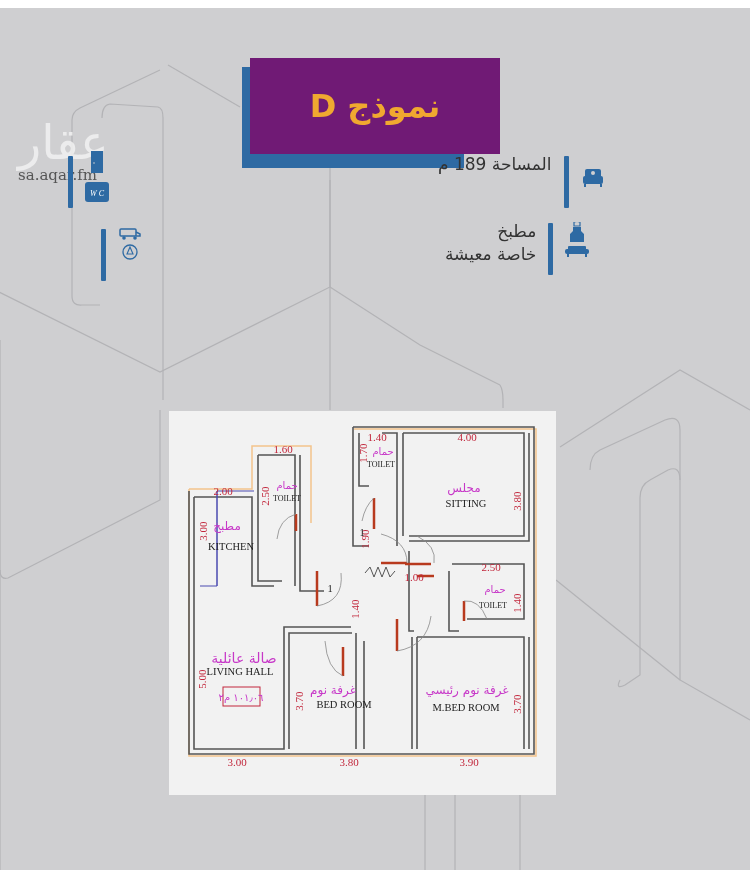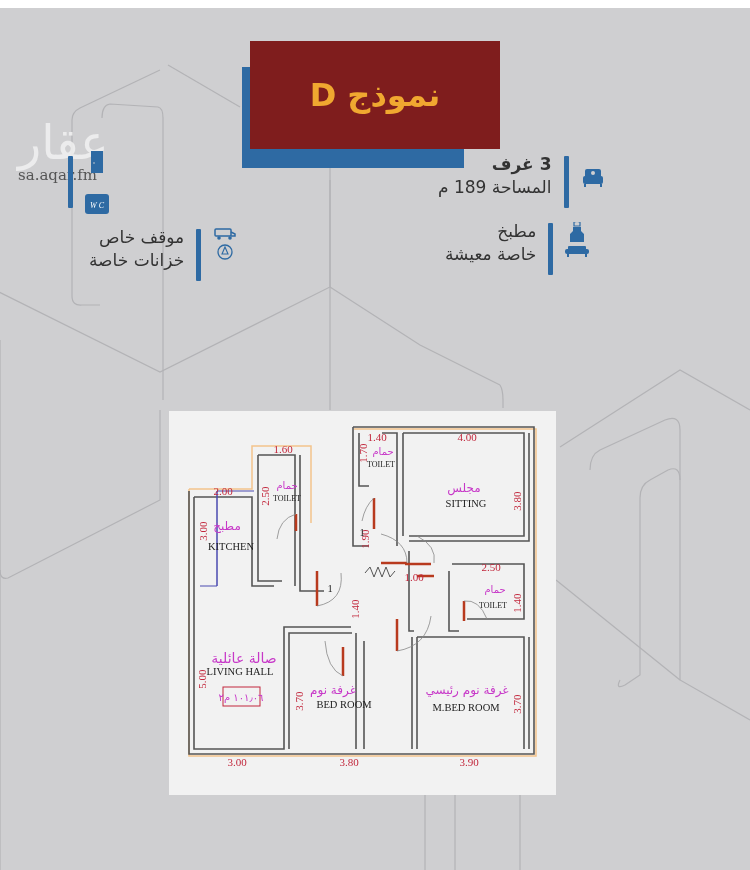--- a/index.html
+++ b/index.html
@@ -1,21 +1,21 @@
 <!DOCTYPE html>
 <html><head>
 <meta charset="utf-8">
 <style>
   * { margin:0; padding:0; box-sizing:border-box; }
   html, body { width:750px; height:870px; overflow:hidden; }
   body { background:#cfcfd1; font-family:"DejaVu Sans", sans-serif; position:relative; }
   .topbar { position:absolute; left:0; top:0; width:750px; height:8px; background:#ffffff; }
   svg.bg { position:absolute; left:0; top:0; }
   .title-shadow { position:absolute; left:242px; top:67px; width:222px; height:101px; background:#2e6aa3; }
-  .title-box { position:absolute; left:250px; top:41px; width:250px; height:108px; background:#7f1d1d; display:flex; align-items:center; justify-content:center; }
+  .title-box { position:absolute; left:250px; top:58px; width:250px; height:96px; background:#701a75; display:flex; align-items:center; justify-content:center; }
   .title-box span { color:#f0a830; font-size:32px; font-weight:bold; direction:rtl; font-family:"DejaVu Sans", sans-serif; }
   .watermark { position:absolute; left:18px; top:110px; color:#f2f2f2; opacity:0.85; }
   .watermark .logo { font-size:48px; font-weight:normal; line-height:64px; direction:rtl; letter-spacing:2px; }
   .watermark .url { font-size:15px; font-family:"DejaVu Serif", serif; margin-top:-8px; color:#404040; }
   .feat { position:absolute; display:flex; align-items:flex-start; direction:ltr; }
   .feat .texts { text-align:right; direction:rtl; font-size:17px; line-height:23px; color:#333333; }
   .feat .bar { width:5px; height:52px; background:#2e6aa3; margin:3px 10px 0 12px; border-radius:1px; }
   .feat .icons { width:28px; display:flex; flex-direction:column; align-items:center; gap:6px; margin-top:2px; }
   .ico { display:block; }
   .plan-wrap { position:absolute; left:169px; top:411px; width:387px; height:384px; background:#f2f2f2; }
@@ -54,21 +54,20 @@
   <div class="url">sa.aqar.fm</div>
 </div>
 
 <div class="title-shadow"></div>
 <div class="title-box">
   <span>نموذج D</span>
 </div>
 
 <div class="feat" style="left:438px; top:153px;">
   <div class="texts">
-    <div style="font-weight:bold;">3 غرف</div>
     <div>المساحة 189 م</div>
   </div>
   <div class="bar"></div>
   <div class="icons">
     <svg class="ico" width="22" height="20" viewBox="0 0 22 20" style="margin-top:12px;">
       <rect x="3" y="2" width="16" height="9" rx="2" fill="#2e6aa3"></rect>
       <rect x="1" y="9" width="20" height="8" rx="2" fill="#2e6aa3"></rect>
       <circle cx="11" cy="6" r="2" fill="#cfcfd1"></circle>
       <rect x="2" y="17" width="2" height="3" fill="#2e6aa3"></rect>
         <rect x="18" y="17" width="2" height="3" fill="#2e6aa3"></rect>
@@ -91,37 +90,33 @@
       <rect x="3" y="1" width="18" height="5" rx="1" fill="#2e6aa3"></rect>
       <rect x="0" y="4" width="24" height="5" rx="2" fill="#2e6aa3"></rect>
       <rect x="2" y="9" width="2" height="3" fill="#2e6aa3"></rect>
         <rect x="20" y="9" width="2" height="3" fill="#2e6aa3"></rect>
     </svg>
   </div>
 </div>
 
 <div class="feat" style="left:56px; top:153px;">
   <div class="bar"></div>
-  <div class="icons" style="gap:21px; margin-top:-2px;font-style:italic;">
+  <div class="icons" style="gap:9px; margin-top:-2px;font-style:italic;">
     <svg class="ico" width="12" height="22" viewBox="0 0 12 22">
       <rect x="0" y="0" width="12" height="22" fill="#2e6aa3"></rect>
       <circle cx="3" cy="12" r="0.8" fill="#cfcfd1"></circle>
     </svg>
     <svg class="ico" width="24" height="20" viewBox="0 0 24 20">
       <rect x="0" y="0" width="24" height="20" rx="3" fill="#2e6aa3"></rect>
       <text x="12" y="14" font-size="8" fill="#ffffff" text-anchor="middle" font-family="Liberation Serif, serif">W C</text>
     </svg>
   </div>
 </div>
 
 <div class="feat" style="left:89px; top:226px;">
-  <div class="texts">
-    <div>موقف خاص</div>
-    <div>خزانات خاصة</div>
-  </div>
   <div class="bar"></div>
   <div class="icons" style="gap:4px;">
     <svg class="ico" width="22" height="12" viewBox="0 0 22 12">
       <rect x="1" y="1" width="16" height="7" rx="1" fill="none" stroke="#2e6aa3" stroke-width="1.5"></rect>
       <path d="M17 4 L21 6 L21 8 L17 8" fill="none" stroke="#2e6aa3" stroke-width="1.5"></path>
       <circle cx="5" cy="10" r="1.8" fill="#2e6aa3"></circle>
         <circle cx="16" cy="10" r="1.8" fill="#2e6aa3"></circle>
     </svg>
     <svg class="ico" width="16" height="16" viewBox="0 0 16 16">
       <circle cx="8" cy="8" r="7" fill="none" stroke="#2e6aa3" stroke-width="1.3"></circle>

